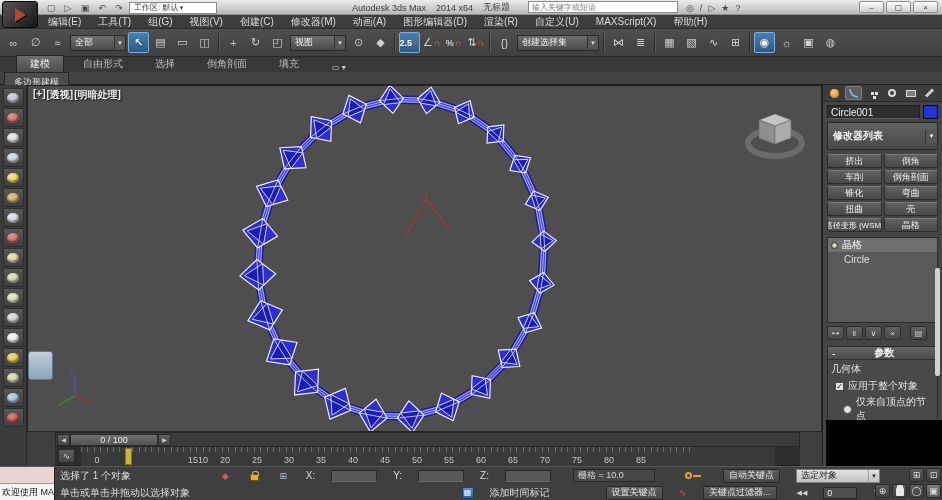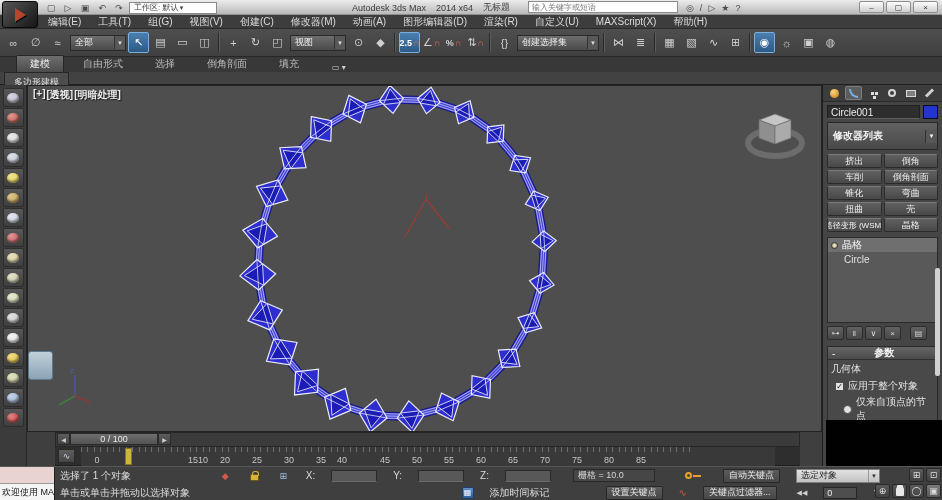--- a/index.html
+++ b/index.html
@@ -77,21 +77,21 @@
   .rollout-hd .hd-label{flex:1;text-align:center;font-weight:bold}
   .rollout-body{padding:2px 3px 26px;color:#e4e4e4;font-size:10px}
   .check-row{display:flex;gap:4px;align-items:center;margin:3px 0 2px 4px}
   .radio-row{display:flex;gap:4px;align-items:center;margin:2px 0 0 12px}
   .radio-row.faint{opacity:.32}
   .checkbox{width:9px;height:9px;background:#e2e2e2;border:1px solid #4a4a4a;display:flex;align-items:center;justify-content:center;font-size:8px;color:#111;flex:none}
   .radio{width:9px;height:9px;border-radius:50%;background:#e2e2e2;border:1px solid #4a4a4a;flex:none}
   .panel-scrollbar{position:absolute;right:2px;top:268px;width:5px;height:108px;background:#d2d2d2;border-radius:2px;z-index:8}
   .black-overlay{position:absolute;left:826px;top:420px;width:116px;height:46px;background:#010101;z-index:7}
   
-  .timeslider{position:absolute;left:55px;top:432px;width:745px;height:15px;background:#3b3b3b;border:1px solid #262626;display:flex;align-items:flex-start;padding:0 1px}
+  .timeslider{position:absolute;left:55px;top:432px;width:745px;height:15px;background:#3b3b3b;border:1px solid #262626;display:flex;align-items:center;padding:0 1px}
   .ts-arrow{width:13px;height:12px;background:linear-gradient(#5c5c5c,#454545);border:1px solid #2a2a2a;display:flex;align-items:center;justify-content:center;font-size:6px;color:#ccc;flex:none}
   .ts-handle{width:88px;height:12px;background:linear-gradient(#6e6e6e,#535353);border:1px solid #2a2a2a;color:#ececec;font-size:9px;display:flex;align-items:center;justify-content:center;flex:none}
   .ruler{position:absolute;left:55px;top:447px;width:745px;height:19px;background:#2e2e2e;border-bottom:1px solid #1e1e1e}
   .ruler-btn{position:absolute;left:3px;top:2px;width:17px;height:14px;background:linear-gradient(#5e5e5e,#464646);border:1px solid #2a2a2a;display:flex;align-items:center;justify-content:center;font-size:9px;color:#cfd8e8}
   .ruler-track{position:absolute;left:26px;top:0;width:694px;height:19px;background:#393939;background-image:repeating-linear-gradient(90deg,#6e6e6e 0,#6e6e6e 1px,transparent 1px,transparent 6.4px);background-size:610px 5px;background-repeat:no-repeat}
   .tick-label{position:absolute;bottom:1px;font-size:9px;color:#c6c6c6;transform:translateX(-50%)}
   .frame-marker{position:absolute;left:44px;top:1px;width:7px;height:17px;background:#cdb53a;border:1px solid #8a771c;z-index:2}
   
   .statusbar{position:absolute;left:0;top:466px;width:942px;height:34px;background:#3f3f3f;border-top:1px solid #565656}
   .listener{position:absolute;left:0;top:0;width:55px;height:34px;border-right:1px solid #1f1f1f}
@@ -719,21 +719,21 @@
   <div class="ruler-track" id="ruler-track">
     <div class="frame-marker"></div>
   <span class="tick-label" style="left: 16px;">0</span>
       <span class="tick-label" style="left: 48px;">5</span>
       <span class="tick-label" style="left: 86px; margin-left: 36px;">10</span>
       <span class="tick-label" style="left: 112px;">15</span>
       <span class="tick-label" style="left: 144px;">20</span>
       <span class="tick-label" style="left: 176px;">25</span>
       <span class="tick-label" style="left: 208px;">30</span>
       <span class="tick-label" style="left: 240px;">35</span>
-      <span class="tick-label" style="left: 261px; margin-top: 32px;">40</span>
+      <span class="tick-label" style="left: 272px; margin-top: 32px;">40</span>
       <span class="tick-label" style="left: 304px;">45</span>
       <span class="tick-label" style="left: 336px;">50</span>
       <span class="tick-label" style="left: 368px;">55</span>
       <span class="tick-label" style="left: 400px;">60</span>
       <span class="tick-label" style="left: 432px;">65</span>
       <span class="tick-label" style="left: 464px;">70</span>
       <span class="tick-label" style="left: 496px;">75</span>
       <span class="tick-label" style="left: 528px;">80</span>
       <span class="tick-label" style="left: 560px;">85</span>
     </div>

